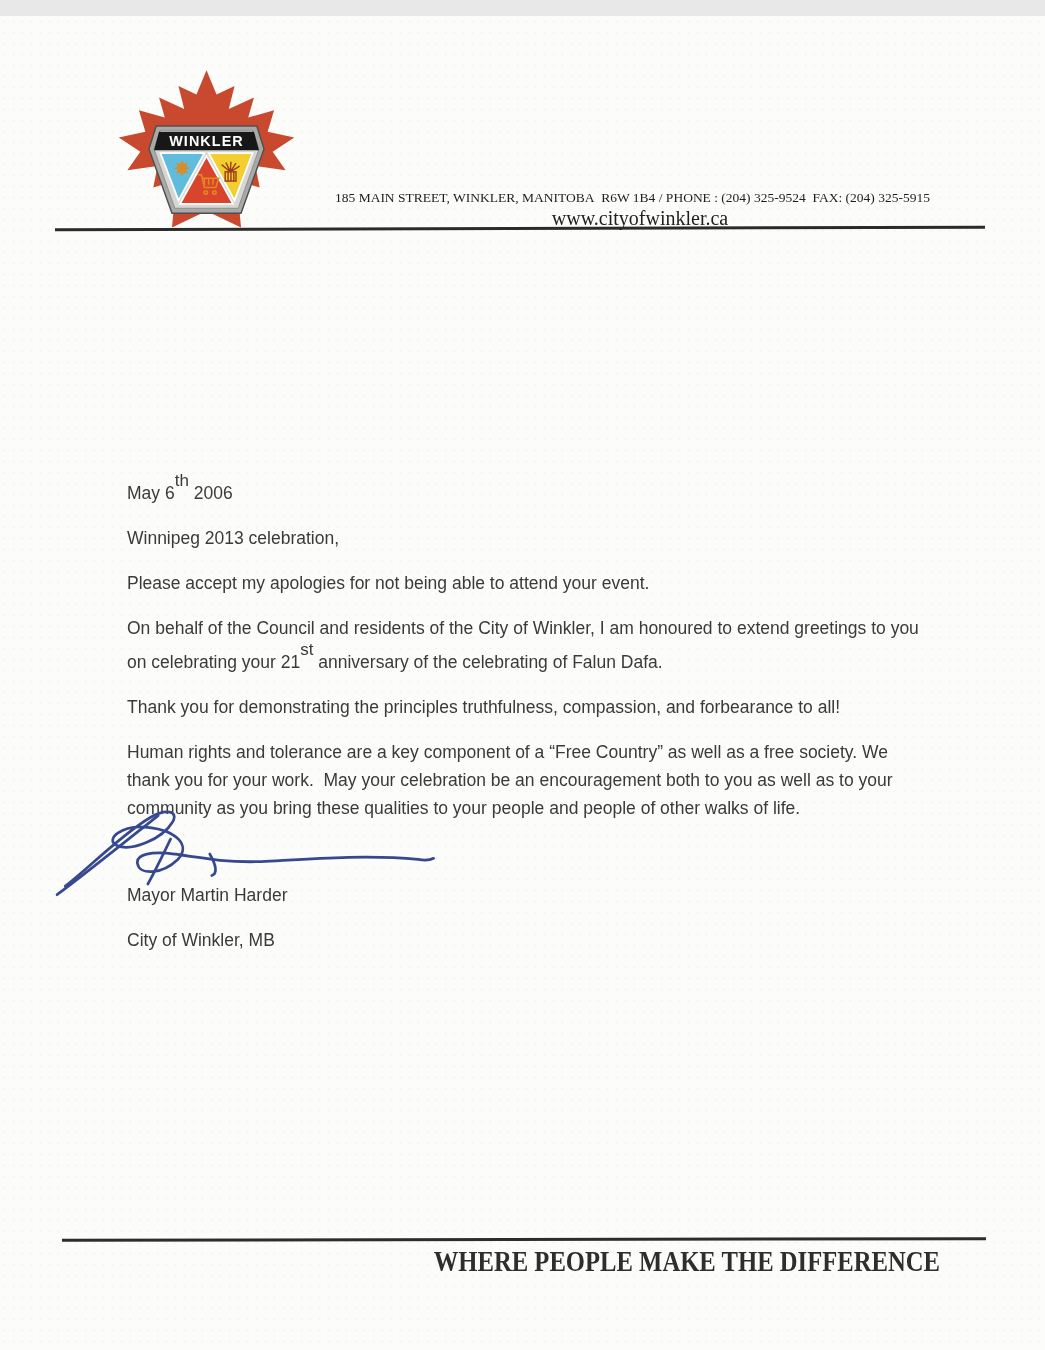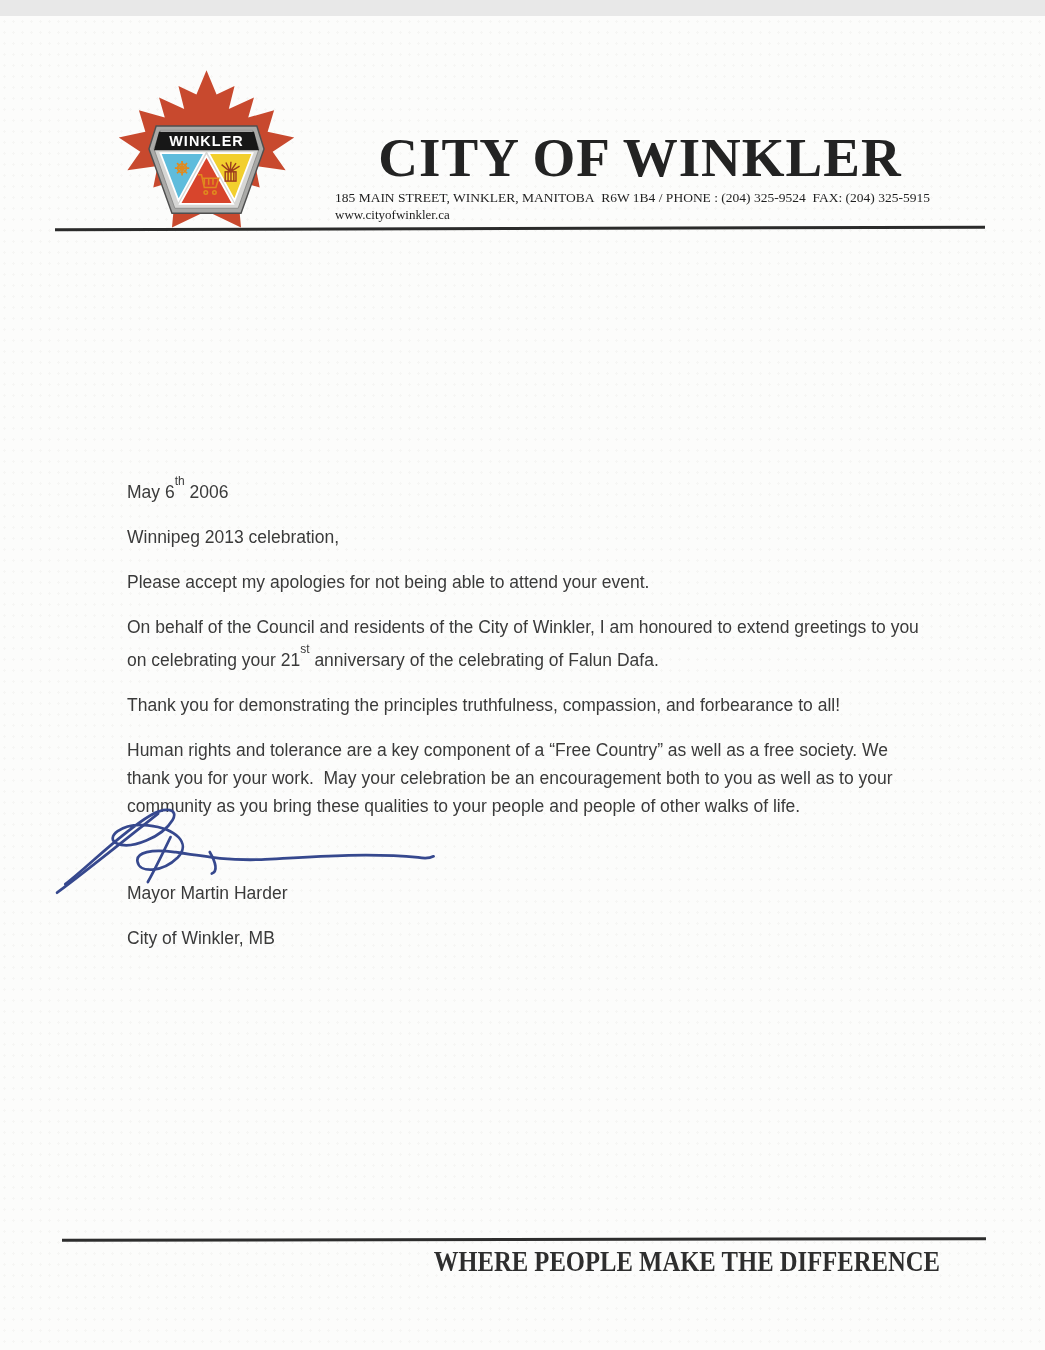--- a/index.html
+++ b/index.html
@@ -17,34 +17,34 @@
   .org-name {
     position:absolute; left:340px; top:110px; width:600px; text-align:center;
     font-family:"Liberation Serif", serif; font-weight:bold; font-size:55px;
     letter-spacing:1px; color:#232323; white-space:nowrap;
   }
   .address-line {
     position:absolute; left:335px; top:174px; width:610px; text-align:left;
     font-family:"Liberation Serif", serif; font-size:13.5px; color:#1e1e1e; white-space:nowrap;
   }
   .website-line {
-    position:absolute; left:335px; top:191px; width:610px; text-align:left;
-    font-family:"Liberation Serif", serif; font-size:13px; color:#1e1e1e;
+    position:absolute; left:335px; top:191px; width:610px; text-align:center;
+    font-family:"Liberation Serif", serif; font-size:20px; color:#1e1e1e;
   }
   .header-rule {
     position:absolute; left:55px; top:211px; width:930px; height:3px;
     background:#2b2b2b; transform:rotate(-0.15deg);
   }
   
   .letter-body {
     position:absolute; left:127px; top:457px; width:806px;
     font-size:17.5px; line-height:28px; color:#3a3a3a;
   }
   .letter-body p { margin:0 0 17px 0; }
-  .sup { font-size:12px; position:relative; top:-6px; }
+  .sup { font-size:17px; position:relative; top:-6px; }
   .signature-block { position:relative; height:42px; }
   .signature-svg { position:absolute; left:-72px; top:-32px; width:392px; height:92px; }
   
   .footer-rule {
     position:absolute; left:62px; top:1222px; width:924px; height:2.5px;
     background:#2d2d2d; transform:rotate(-0.1deg);
   }
   .footer-slogan {
     position:absolute; left:60px; top:1229px; width:925px; text-align:right;
     font-family:"Liberation Serif", serif; font-weight:bold; font-size:29px;
@@ -83,21 +83,20 @@
     </g>
 
     <g fill="none" stroke-width="2.2" stroke="#e08a1e">
       <path d="M118 152 h5 l4 18 h16 l4 -13 h-22"></path>
       <path d="M127 157 v9 M133 157 v9 M139 157 v9"></path>
       <circle cx="129" cy="177" r="2.4"></circle>
       <circle cx="141" cy="177" r="2.4"></circle>
     </g>
   </svg>
 
-  <div class="org-name">CITY OF WINKLER</div>
   <div class="address-line">185 MAIN STREET, WINKLER, MANITOBA&nbsp; R6W 1B4 / PHONE : (204) 325-9524&nbsp; FAX: (204) 325-5915</div>
   <div class="website-line">www.cityofwinkler.ca</div>
   <div class="header-rule"></div>
 
   <div class="letter-body">
 
     <p><span>May 6</span><sup class="sup">th</sup><span> 2006</span></p>
 
 
     <p>Winnipeg 2013 celebration,</p>

